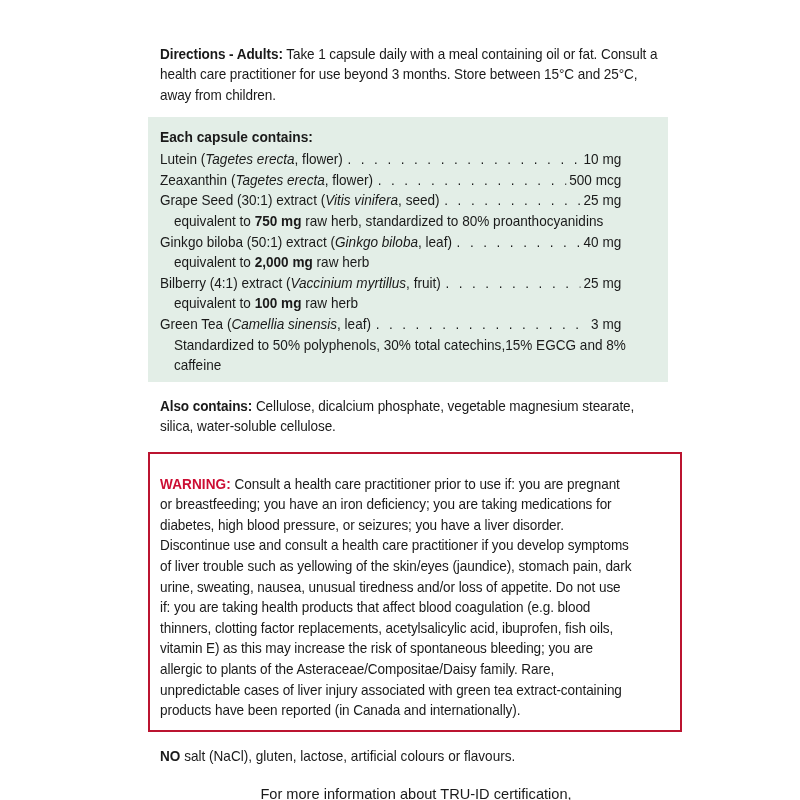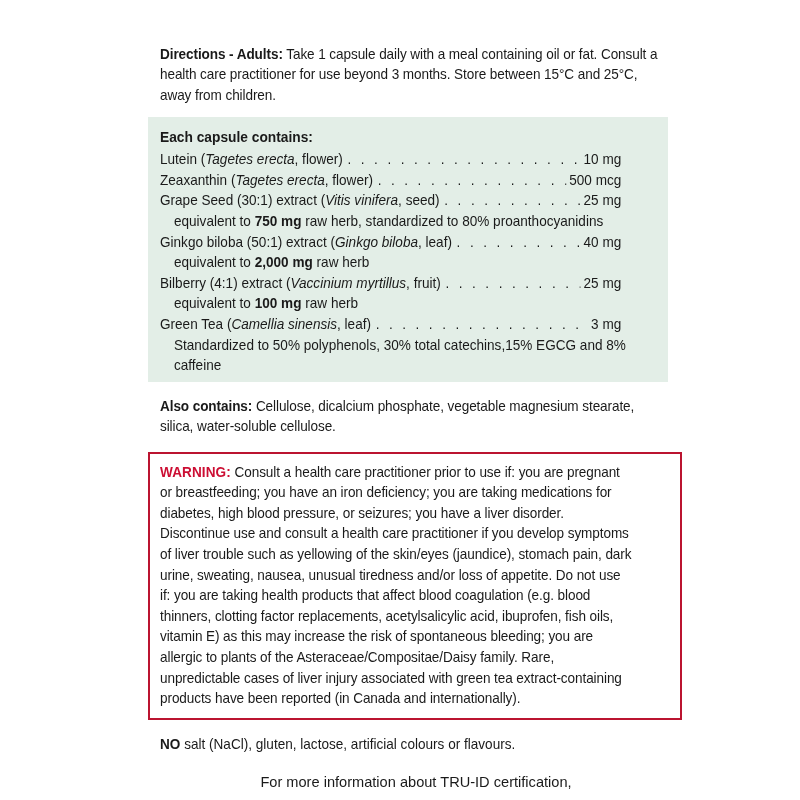--- a/index.html
+++ b/index.html
@@ -94,21 +94,21 @@
     margin: 14px 0 0 12px;
   }
   .also b { font-weight: bold; }
 
   
   .warning-box {
     margin: 15px 0 0 0;
     width: 510px;
     border: 2px solid #bb1430;
     background: #ffffff;
-    padding: 8px 10px 9px 10px;
+    padding: 20px 10px 9px 10px;
     box-sizing: content-box;
   }
   .warning-text {
     font-size: 14.6px;
     line-height: 20.6px;
     letter-spacing: -0.1px;
   }
   .warning-word {
     font-weight: bold;
     color: #cc0e33;

